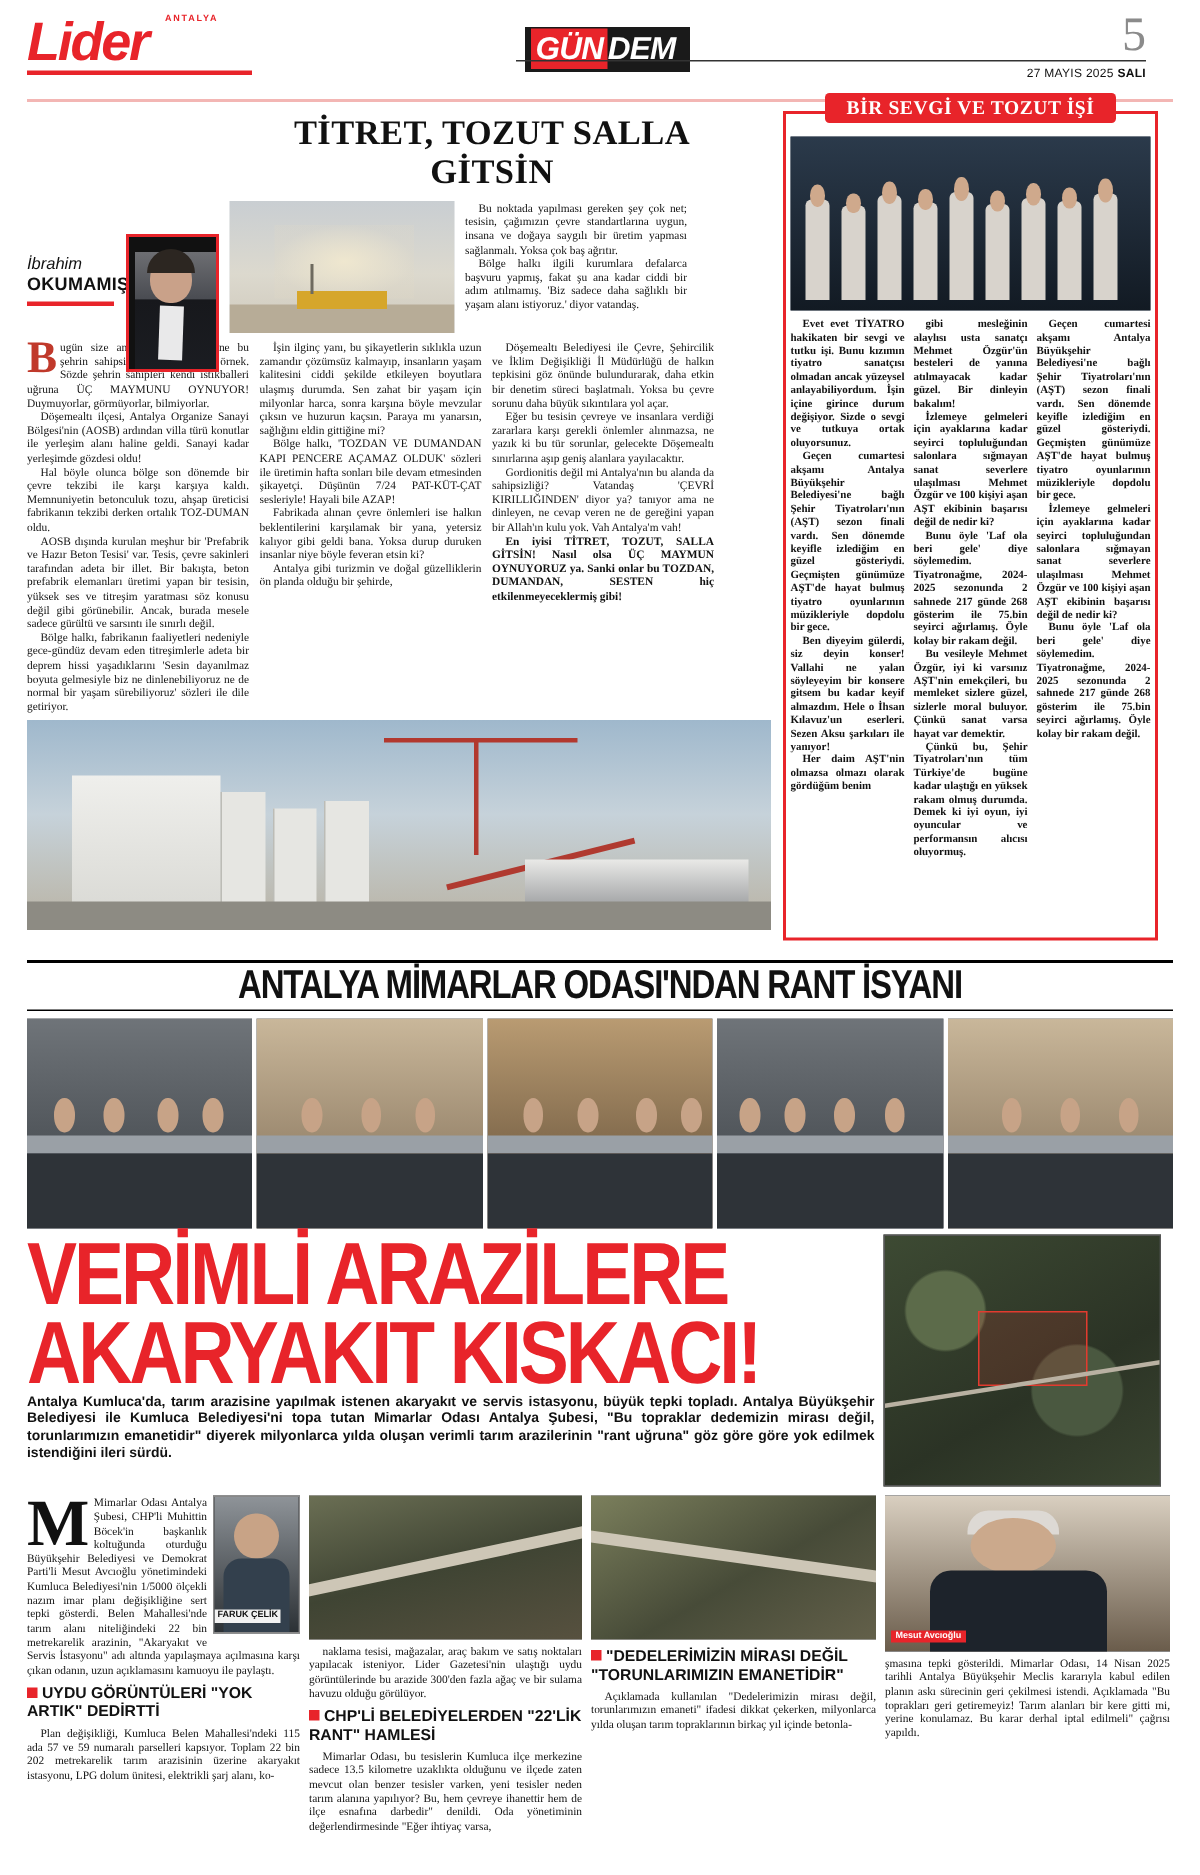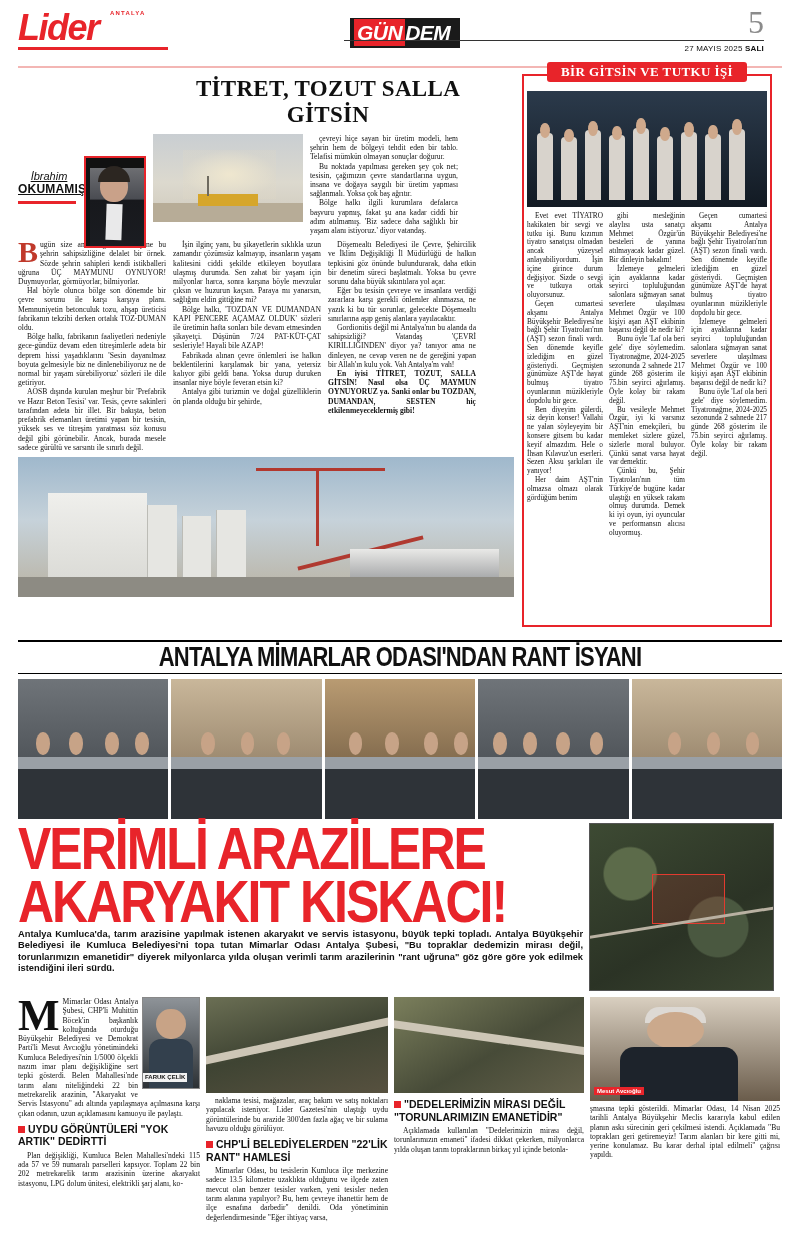--- a/index.html
+++ b/index.html
@@ -80,21 +80,21 @@
   .byline-photo .hair {
     position:absolute; left:12px; top:8px; width:32px; height:16px;
     border-radius:16px 16px 0 0; background:#2c2621;
   }
   .byline-photo .shirt {
     position:absolute; left:20px; top:46px; width:16px; height:36px; background:#e9e9ea;
     transform: rotate(2deg);
   }
   .byline-name {
     font-family:"Liberation Sans", sans-serif; font-size:11px;
-    text-align:center; padding-right:66px; font-style:italic;text-decoration:underline;
+    text-align:left; padding-right:66px; font-style:italic;
   }
   .byline-name b { display:block; font-size:12px; font-style:normal; font-weight:bold; letter-spacing:0.2px;}
   .byline-rule { width:58px; height:3px; background:#e8242a; margin-top:5px; }
 
   .op-photo1 {
     width:150px; height:88px; position:relative; overflow:hidden; background:#d9dde0;
   }
   .op-photo1 .sky { position:absolute; inset:0; background:linear-gradient(180deg,#c9ced2 0%,#dcd9ce 55%,#cfc9bc 100%); }
   .op-photo1 .dust { position:absolute; left:20%; top:18%; width:62%; height:56%; background:radial-gradient(ellipse at center,#efe7cf 0%, rgba(226,218,197,0.2) 70%); }
   .op-photo1 .ground { position:absolute; left:0; bottom:0; width:100%; height:22%; background:#b7ac97; }
@@ -140,21 +140,21 @@
     font-family:"Liberation Serif", serif; font-weight:bold;
     font-size:13px; padding:2px 14px; letter-spacing:0.4px;
     border-radius:3px;
   }
   .side-photo { margin-top:12px; width:100%; height:116px; background:#1d2b3a; position:relative; overflow:hidden; }
   .side-photo .stage { position:absolute; inset:0; background:linear-gradient(180deg,#2b3a4b 0%, #121a23 100%); }
   .side-photo .p { position:absolute; bottom:6%; width:7%; height:58%; background:#d8d3cc; border-radius:4px 4px 0 0; }
   .side-photo .p i { position:absolute; left:22%; top:-14%; width:56%; height:22%; background:#cfa98c; border-radius:50%; display:block; }
   .side-cols { display:flex; gap:6px; margin-top:5px; }
   .side-c { width:78px; }
-  .side-text { font-size:7.3px; line-height:8.8px; text-align:justify; }
+  .side-text { font-size:7.3px; line-height:8.8px; text-align:justify;font-weight:bold; }
   .side-text p { margin:0; text-indent:8px; }
 
   
   .banner {
     margin-top:6px; text-align:center;
     border-top:2px solid #000; border-bottom:1px solid #000;
     padding:2px 0 3px 0;
   }
   .banner h2 {
     margin:0; font-family:"Liberation Sans", sans-serif;
@@ -300,32 +300,32 @@
 
         <div class="op-photo1">
           <div class="sky"></div>
             <div class="dust"></div>
             <div class="ground"></div>
           <div class="truck"></div>
             <div class="pole"></div>
         </div>
 
         <div class="op-col-right body-text">
-          <p>çevreyi hiçe sayan bir üretim modeli, hem şehrin hem de bölgeyi tehdit eden bir tablo. Telafisi mümkün olmayan sonuçlar doğurur.</p>
           <p>Bu noktada yapılması gereken şey çok net; tesisin, çağımızın çevre standartlarına uygun, insana ve doğaya saygılı bir üretim yapması sağlanmalı. Yoksa çok baş ağrıtır.</p>
           <p>Bölge halkı ilgili kurumlara defalarca başvuru yapmış, fakat şu ana kadar ciddi bir adım atılmamış. 'Biz sadece daha sağlıklı bir yaşam alanı istiyoruz.' diyor vatandaş.</p>
         </div>
       </div>
 
       <div class="op-cols">
         <div class="op-c body-text">
           <p class="dropcap nf">Bugün size anlatacağım konu yine bu şehrin sahipsizliğine delalet bir örnek. Sözde şehrin sahipleri kendi istikballeri uğruna ÜÇ MAYMUNU OYNUYOR! Duymuyorlar, görmüyorlar, bilmiyorlar.</p>
-          <p>Hal böyle olunca bölge son dönemde bir çevre sorunu ile karşı karşıya planı. Memnuniyetin betonculuk tozu, ahşap üreticisi fabrikanın tekzibi derken ortalık TOZ-DUMAN oldu.</p>
+          <p>Döşemealtı ilçesi, Antalya Organize Sanayi Bölgesi'nin (AOSB) ardından villa türü konutlar ile yerleşim alanı haline geldi. Sanayi kadar yerleşimde gözdesi oldu!</p>
+          <p>Hal böyle olunca bölge son dönemde bir çevre tekzibi ile karşı karşıya kaldı. Memnuniyetin betonculuk tozu, ahşap üreticisi fabrikanın tekzibi derken ortalık TOZ-DUMAN oldu.</p>
+          <p>AOSB dışında kurulan meşhur bir 'Prefabrik ve Hazır Beton Tesisi' var. Tesis, çevre sakinleri tarafından adeta bir illet. Bir bakışta, beton prefabrik elemanları üretimi yapan bir tesisin, yüksek ses ve titreşim yaratması söz konusu değil gibi görünebilir. Ancak, burada mesele sadece gürültü ve sarsıntı ile sınırlı değil.</p>
           <p>Bölge halkı, fabrikanın faaliyetleri nedeniyle gece-gündüz devam eden titreşimlerle adeta bir deprem hissi yaşadıklarını 'Sesin dayanılmaz boyuta gelmesiyle biz ne dinlenebiliyoruz ne de normal bir yaşam sürebiliyoruz' sözleri ile dile getiriyor.</p>
-          <p>AOSB dışında kurulan meşhur bir 'Prefabrik ve Hazır Beton Tesisi' var. Tesis, çevre sakinleri tarafından adeta bir illet. Bir bakışta, beton prefabrik elemanları üretimi yapan bir tesisin, yüksek ses ve titreşim yaratması söz konusu değil gibi görünebilir. Ancak, burada mesele sadece gürültü ve sarsıntı ile sınırlı değil.</p>
         </div>
         <div class="op-c body-text">
           <p>İşin ilginç yanı, bu şikayetlerin sıklıkla uzun zamandır çözümsüz kalmayıp, insanların yaşam kalitesini ciddi şekilde etkileyen boyutlara ulaşmış durumda. Sen zahat bir yaşam için milyonlar harca, sonra karşına böyle mevzular çıksın ve huzurun kaçsın. Paraya mı yanarsın, sağlığını eldin gittiğine mi?</p>
           <p>Bölge halkı, 'TOZDAN VE DUMANDAN KAPI PENCERE AÇAMAZ OLDUK' sözleri ile üretimin hafta sonları bile devam etmesinden şikayetçi. Düşünün 7/24 PAT-KÜT-ÇAT sesleriyle! Hayali bile AZAP!</p>
           <p>Fabrikada alınan çevre önlemleri ise halkın beklentilerini karşılamak bir yana, yetersiz kalıyor gibi geldi bana. Yoksa durup duruken insanlar niye böyle feveran etsin ki?</p>
           <p>Antalya gibi turizmin ve doğal güzelliklerin ön planda olduğu bir şehirde,</p>
         </div>
         <div class="op-c body-text">
           <p>Döşemealtı Belediyesi ile Çevre, Şehircilik ve İklim Değişikliği İl Müdürlüğü de halkın tepkisini göz önünde bulundurarak, daha etkin bir denetim süreci başlatmalı. Yoksa bu çevre sorunu daha büyük sıkıntılara yol açar.</p>
           <p>Eğer bu tesisin çevreye ve insanlara verdiği zararlara karşı gerekli önlemler alınmazsa, ne yazık ki bu tür sorunlar, gelecekte Döşemealtı sınırlarına aşıp geniş alanlara yayılacaktır.</p>
@@ -344,21 +344,21 @@
           <div class="crane2"></div>
         <div class="boom"></div>
         <div class="truck2"></div>
         <div class="ground2"></div>
       </div>
     </div>
 
     <div class="col-side">
       <div class="side-box">
         <div class="side-head">
-          <span>BİR GİTSİN VE TUTKU İŞİ</span>
+          <span>BİR SEVGİ VE TOZUT İŞİ</span>
         </div>
         <div class="side-photo">
           <div class="stage"></div>
           <div class="p" style="left:4%">
               <i></i>
             </div>
           <div class="p" style="left:14%;height:54%">
               <i></i>
             </div>
           <div class="p" style="left:24%;height:60%">

